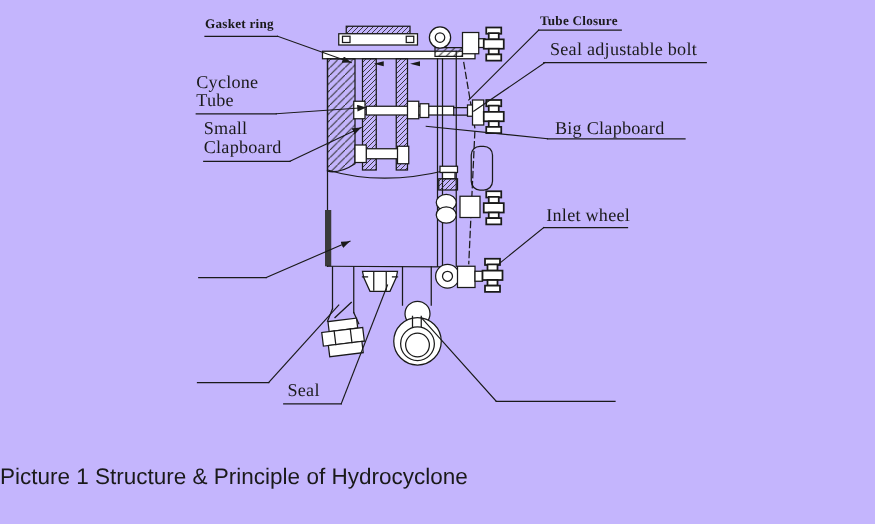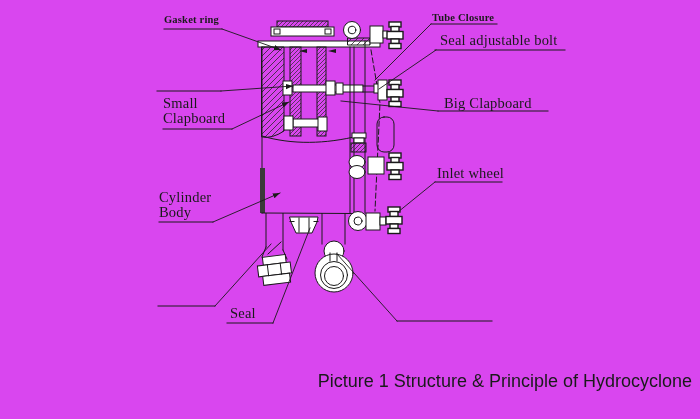--- a/index.html
+++ b/index.html
@@ -1,21 +1,21 @@
 <!DOCTYPE html>
 <html><head>
 <meta charset="utf-8">
 <style>
   html,body{margin:0;padding:0;background:#fff;}
-  .stage{position:relative;width:700px;height:419px;background:#d946ef;overflow:hidden;
+  .stage{position:relative;width:700px;height:419px;background:#c4b5fd;overflow:hidden;
          font-family:"Liberation Serif",serif;color:#1a1a1a;}
   .stage svg{position:absolute;left:0;top:0;}
   .lbl{position:absolute;white-space:pre-line;font-size:14.5px;line-height:15px;letter-spacing:.2px;}
   .lbl-sm{position:absolute;white-space:pre-line;font-size:10.5px;line-height:11px;font-weight:700;letter-spacing:.2px;}
-  .caption{position:absolute;left:0;top:371px;width:692px;text-align:right;
+  .caption{position:absolute;left:0;top:371px;width:692px;text-align:left;
            font-family:"Liberation Sans",sans-serif;font-size:18px;color:#1a1a1a;}
 </style>
 </head>
 <body>
 
 <div class="stage">
 
   <svg width="700" height="419" viewBox="0 0 700 419">
     <defs>
       <pattern id="h" width="6" height="6" patternUnits="userSpaceOnUse">
@@ -175,24 +175,24 @@
         <path d="M397,321 L337,254"></path>
         <path d="M431,24 L375,80"></path>
         <path d="M436,50 L379,89"></path>
         <path d="M438,111 L341,101"></path>
         <path d="M435,182 L398,212"></path>
       </g>
     </g>
   </svg>
 
   <div class="lbl-sm" style="left:164px;top:14px">Gasket ring</div>
+  <div class="lbl" style="left:157px;top:59px">Cyclone
+Tube</div>
   <div class="lbl" style="left:163px;top:96px">Small
 Clapboard</div>
-  <div class="lbl" style="left:159px;top:190px">Cylinder
-Body</div>
   <div class="lbl" style="left:230px;top:306px">Seal</div>
   <div class="lbl-sm" style="left:432px;top:12px">Tube Closure</div>
   <div class="lbl" style="left:440px;top:33px">Seal adjustable bolt</div>
   <div class="lbl" style="left:444px;top:96px">Big Clapboard</div>
   <div class="lbl" style="left:437px;top:166px">Inlet wheel</div>
 
   <div class="caption">Picture 1 Structure &amp; Principle of Hydrocyclone</div>
 </div>
 
 </body></html>

